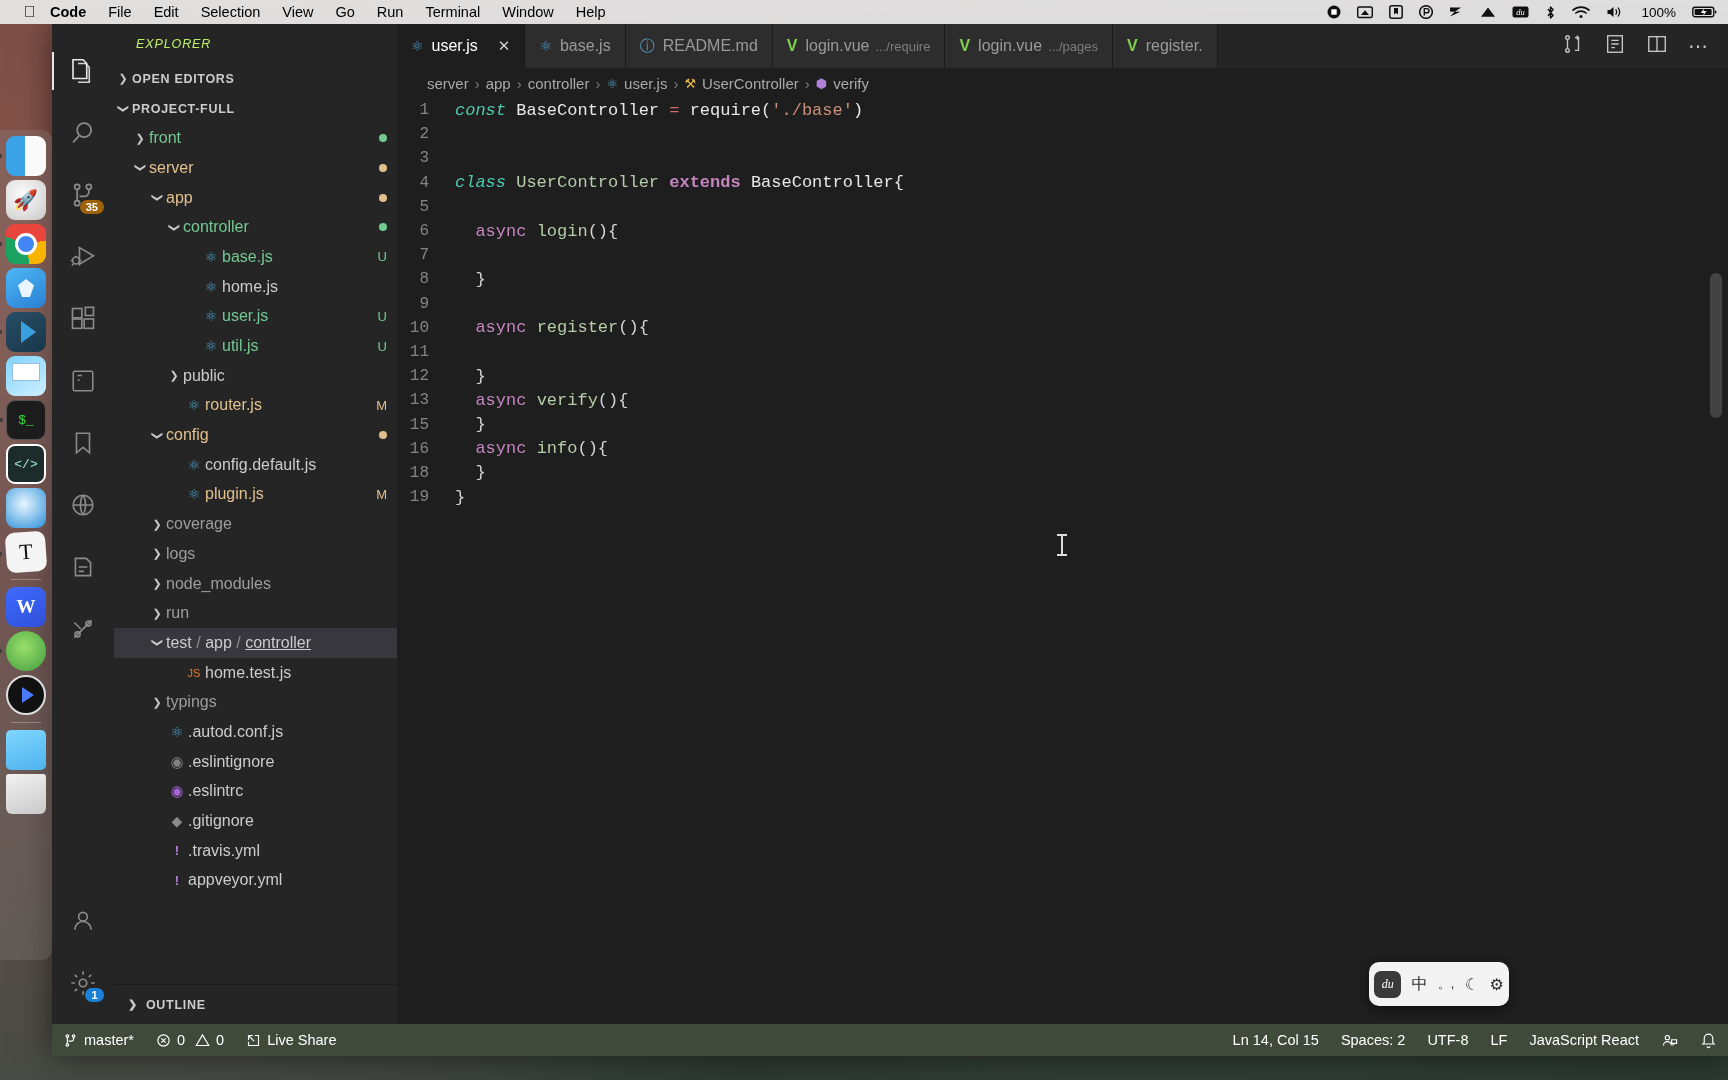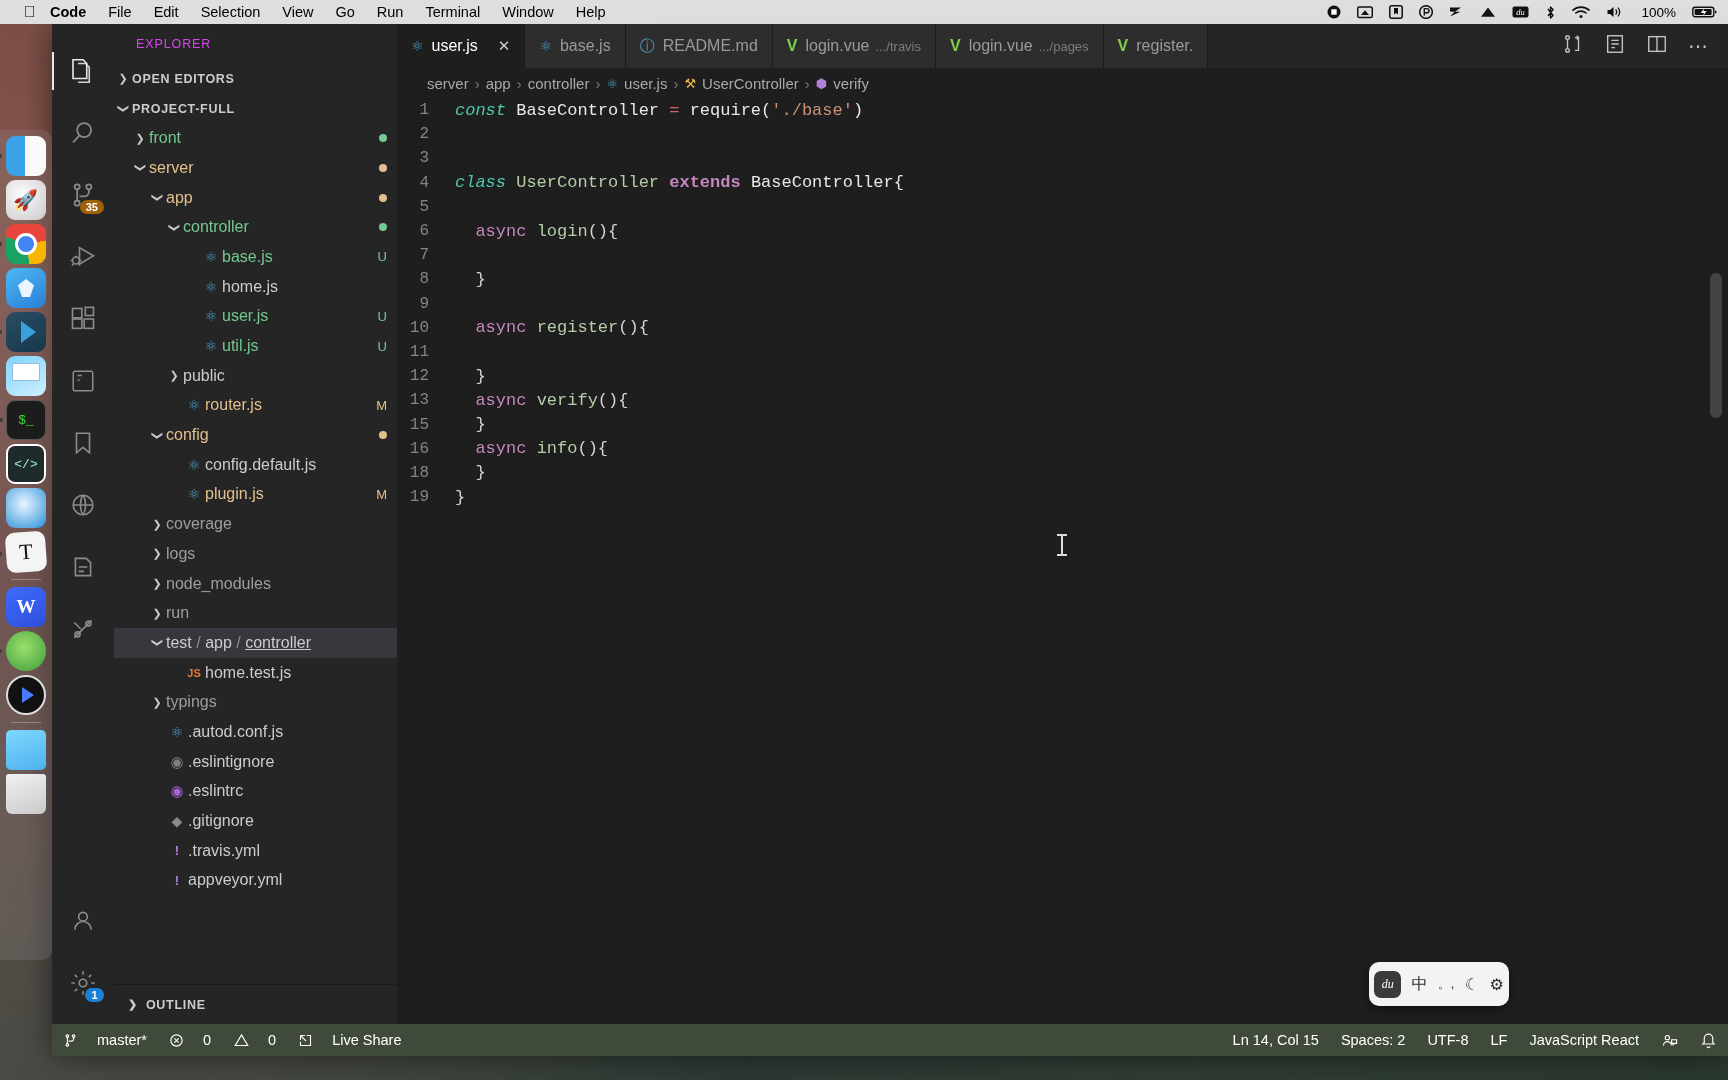--- a/index.html
+++ b/index.html
@@ -121,42 +121,42 @@
     background:#1b80d8; color:#fff; font-size:11px; font-weight:bold;
     border-radius:9px; padding:1px 6px; min-width:19px; text-align:center;
   }
   .badge.teal { background:#a16207; }
   .act-spacer { flex:1; }
 
   
   #sidebar { width:283px; background:#252526; flex:none; display:flex; flex-direction:column; }
   #sidebar .sb-title {
     height:40px; display:flex; align-items:center; padding:0 22px;
-    font-size:12.5px; letter-spacing:0.9px; color:#d946ef; text-transform:uppercase;
+    font-size:12.5px; letter-spacing:0.9px; color:#bef264; text-transform:uppercase;font-style:italic;
   }
   .tree { flex:1; overflow:hidden; font-size:16px; }
   .trow {
     height:29.7px; display:flex; align-items:center;
     padding-right:10px; color:#cccccc; white-space:nowrap; position:relative;
   }
   .trow.sel { background:#37373d; }
   .chev { width:18px; flex:none; text-align:center; font-size:11px; color:#c9c9c9; }
   .ficon { width:22px; flex:none; text-align:center; font-size:13px; }
   .tlabel { flex:1; overflow:hidden; text-overflow:ellipsis; }
   .gstat { font-size:13px; margin-left:6px; flex:none; }
   .dot { width:8px; height:8px; border-radius:50%; flex:none; margin-left:6px; }
   .section-head { font-weight:bold; font-size:12.5px; letter-spacing:0.7px; color:#cccccc; }
   .underline { text-decoration:underline; }
   .sep { color:#8d8d8d; }
 
   .c-green { color:#73c991; } .c-yellow { color:#e2c08d; } .c-white { color:#cccccc; }
   .c-grey { color:#9d9d9d; }
 
   .react-ic { color:#4a9ec4; font-size:14px; }
-  .js-ic { color:#e37933; font-weight:bold; font-size:11px; }
+  .js-ic { color:#e37933; font-weight:normal; font-size:11px; }
   .md-ic { color:#519aba; }
   .vue-ic { color:#7fd14e; font-weight:bold; }
 
   #outline-bar {
     height:40px; flex:none; display:flex; align-items:center; padding:0 14px;
     font-size:12.5px; font-weight:bold; letter-spacing:0.7px; color:#cccccc;
     border-top:1px solid #1b1b1b;
   }
 
   
@@ -231,21 +231,21 @@
     width:27px; height:27px; border-radius:7px; background:#3a3a3a; color:#fff;
     display:flex; align-items:center; justify-content:center;
     font-family:"Liberation Serif", serif; font-style:italic; font-size:12px;
   }
 
   
   #statusbar {
     height:32px; background:#3f4a3b; flex:none;
     display:flex; align-items:center; color:#ffffff; font-size:14.5px;
   }
-  #statusbar .sitem { display:flex; align-items:center; gap:19px; padding:0 11px; height:100%; white-space:nowrap;justify-content:flex-end; }
+  #statusbar .sitem { display:flex; align-items:center; gap:6px; padding:0 11px; height:100%; white-space:nowrap;justify-content:flex-end; }
   #statusbar .sb-spacer { flex:1; }
   #statusbar svg { display:block; }
 </style>
 </head>
 <body>
 
 <div id="desktop"></div>
 
 <div id="menubar">
   <span class="apple"></span>
@@ -625,21 +625,21 @@
               <span class="react-ic">⚛</span>
               <span>base.js</span>
             </div>
             <div class="tab">
               <span class="md-ic" style="font-size:15px;">ⓘ</span>
               <span>README.md</span>
             </div>
             <div class="tab">
               <span class="vue-ic">V</span>
               <span>login.vue</span>
-              <span class="sub">.../travis</span>
+              <span class="sub">.../require</span>
             </div>
             <div class="tab">
               <span class="vue-ic">V</span>
               <span>login.vue</span>
               <span class="sub">.../pages</span>
             </div>
             <div class="tab">
               <span class="vue-ic">V</span>
               <span>register.</span>
             </div>

